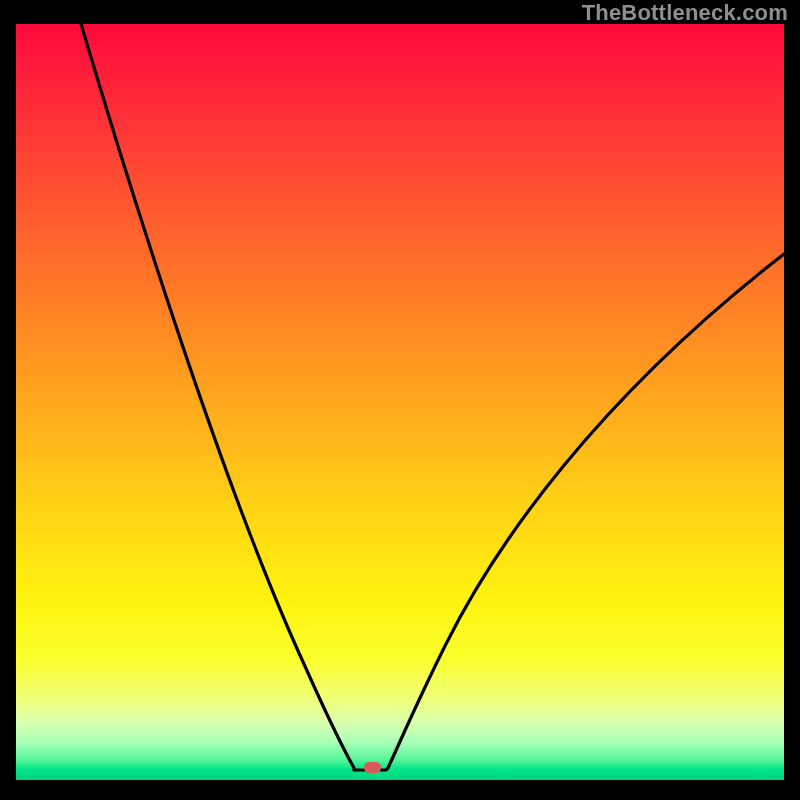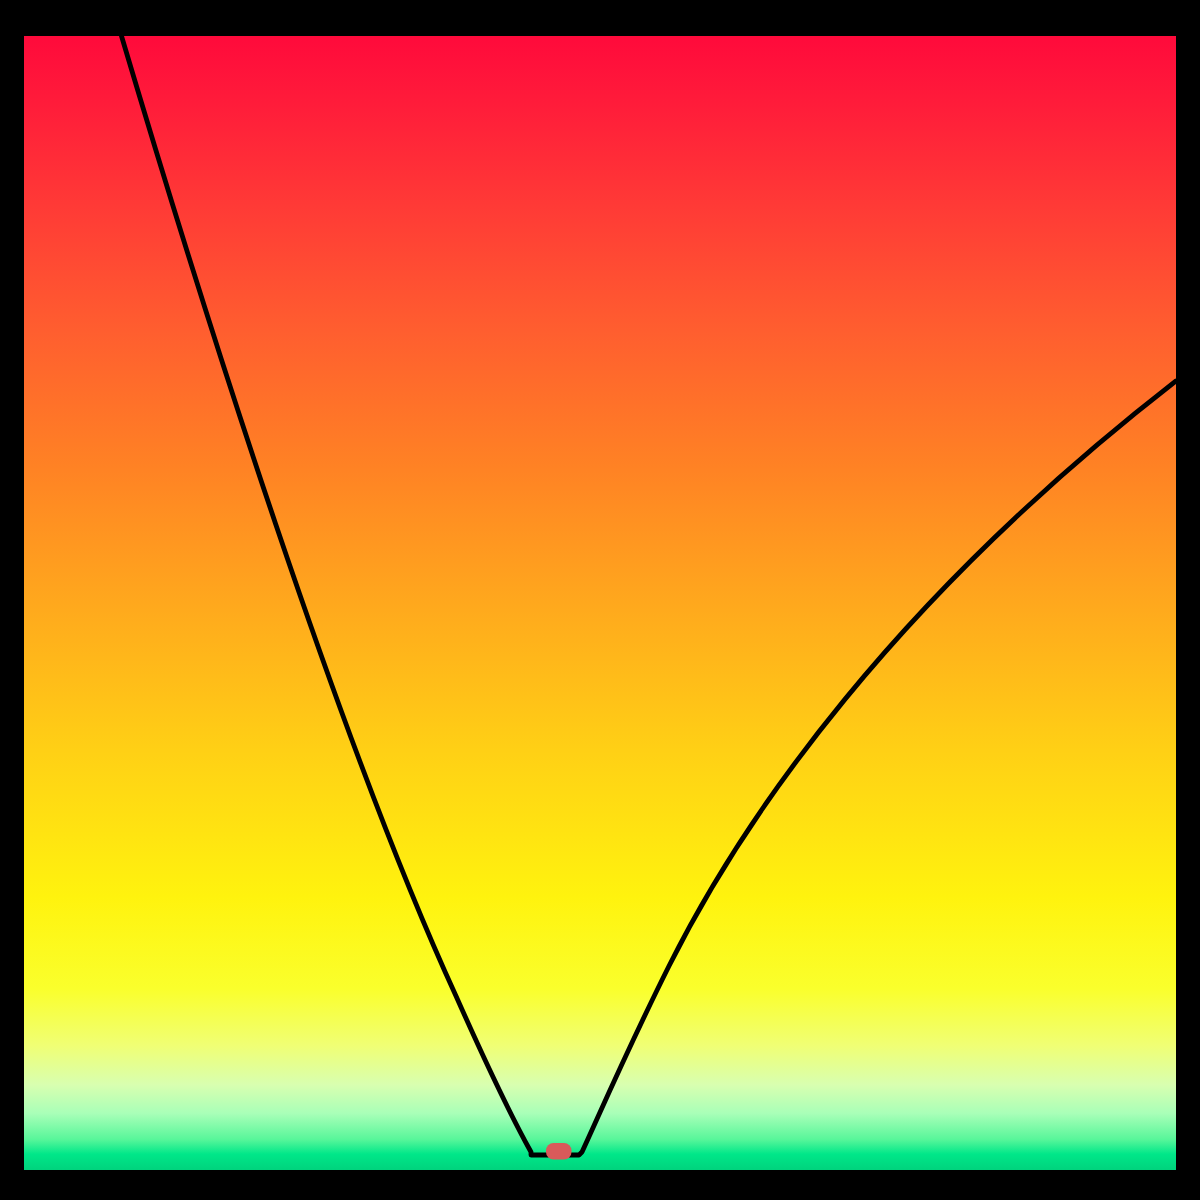--- a/index.html
+++ b/index.html
@@ -75,20 +75,21 @@
     border-radius: 5px;
     left: 348px;
     top: 738px;
     z-index: 5;
   }
 </style>
 </head>
 <body>
 <div class="stage">
 
+  <div class="watermark">TheBottleneck.com</div>
 
   <div class="plot-frame">
 
     <div class="gradient"></div>
 
     <svg class="curve" viewBox="0 0 768 756" preserveAspectRatio="none">
       <path d="M 65 0
                C 120 185, 210 470, 288 640
                C 312 694, 328 726, 338 744
                L 338 746

